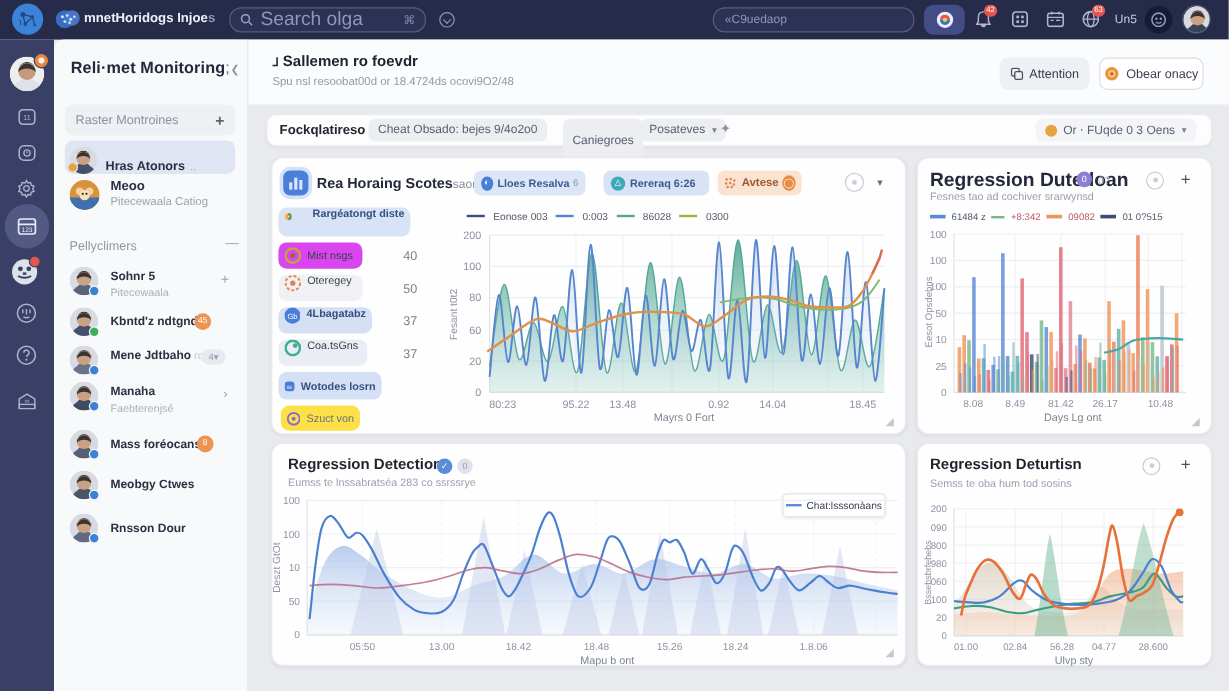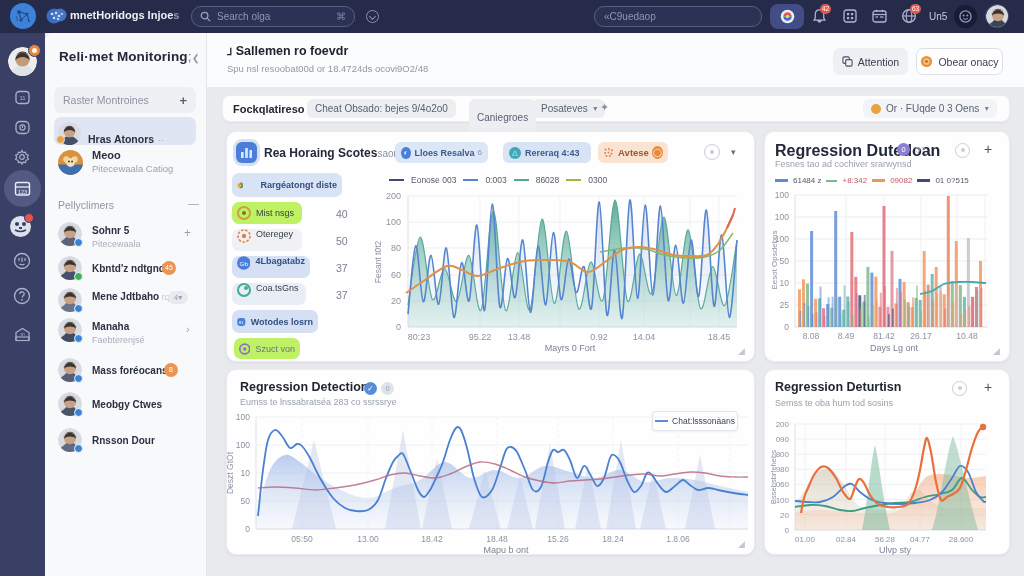--- a/index.html
+++ b/index.html
@@ -43,21 +43,21 @@
       </g>
     </svg>
 </div>
 <div class="abs" style="left:70px;top:9px;font-size:11px;font-weight:bold;color:#eef1f8;white-space:nowrap">mnetHoridogs Injoe<span style="color:#8d99bd">s</span></div>
 
 <div class="abs" style="left:191px;top:6px;width:164px;height:21px;border:1px solid #565e82;border-radius:10px;background:#2c3254;display:flex;align-items:center;padding:0 8px">
  <svg width="11" height="11" viewBox="0 0 12 12">
       <circle cx="5" cy="5" r="3.6" fill="none" stroke="#9aa3bf" stroke-width="1.4"></circle>
       <line x1="8" y1="8" x2="11" y2="11" stroke="#9aa3bf" stroke-width="1.4"></line>
     </svg>
- <span style="font-size:10px;color:#8e97b5;margin-left:6px">Search olga</span>
+ <span style="font-size:16px;color:#8e97b5;margin-left:6px">Search olga</span>
  <span style="margin-left:auto;font-size:10px;color:#7d87a8">⌘</span>
 </div>
 <div class="abs" style="left:366px;top:10px;width:13px;height:13px;border:1.3px solid #8a93b2;border-radius:50%">
     <div style="width:5px;height:5px;border-left:1.3px solid #8a93b2;border-bottom:1.3px solid #8a93b2;margin:3px auto 0;transform:rotate(-45deg)"></div>
   </div>
 
 <div class="abs" style="left:594px;top:6px;width:168px;height:21px;border:1px solid #565e82;border-radius:10px;background:#2c3254;display:flex;align-items:center;padding:0 9px">
  <span style="font-size:10px;color:#8e97b5">«C9uedaop</span>
 </div>
 
@@ -383,21 +383,21 @@
     </svg>
 </div>
 <div class="abs" style="left:264px;top:146px;font-size:12px;font-weight:bold;color:#23283a">Rea Horaing Scotes<span style="font-weight:normal;color:#8a90a0;font-size:10px">saonee</span></div>
 <div class="abs" style="left:395px;top:142px;width:93px;height:21px;background:#dbe7f7;border-radius:6px;display:flex;align-items:center;padding:0 6px">
  <span style="width:12px;height:12px;border-radius:50%;background:#4a7ed8;display:inline-block;color:#fff;font-size:7px;text-align:center;line-height:12px">◐</span>
  <span style="font-size:9px;color:#3c5a8c;font-weight:bold;margin-left:4px;white-space:nowrap">Lloes Resalva</span>
  <span style="font-size:8px;color:#8a94ac;margin-left:3px">6</span>
 </div>
 <div class="abs" style="left:503px;top:142px;width:88px;height:21px;background:#d8e4f6;border-radius:6px;display:flex;align-items:center;padding:0 6px">
  <span style="width:12px;height:12px;border-radius:50%;background:#3fa8b8;display:inline-block;color:#fff;font-size:7px;text-align:center;line-height:12px">△</span>
- <span style="font-size:9px;color:#3c5a8c;font-weight:bold;margin-left:4px;white-space:nowrap">Rereraq 4:43</span>
+ <span style="font-size:9px;color:#3c5a8c;font-weight:bold;margin-left:4px;white-space:nowrap">Rereraq 6:26</span>
 </div>
 <div class="abs" style="left:598px;top:142px;width:70px;height:21px;background:#fbe3d2;border-radius:6px;display:flex;align-items:center;padding:0 5px">
  <svg width="13" height="13" viewBox="0 0 13 13">
       <g fill="#e2814a">
         <circle cx="3" cy="3" r="1.2"></circle>
         <circle cx="7" cy="2.5" r="1.2"></circle>
         <circle cx="10.5" cy="4" r="1.2"></circle>
         <circle cx="2.5" cy="7" r="1.2"></circle>
         <circle cx="6.5" cy="6.5" r="1.2"></circle>
         <circle cx="10" cy="8" r="1.2"></circle>
@@ -406,30 +406,30 @@
       </g>
     </svg>
  <span style="font-size:9.5px;color:#9a5a30;font-weight:bold;margin-left:4px">Avtese</span>
  <span style="width:13px;height:13px;border-radius:50%;background:#e88b3e;display:inline-block;color:#fff;font-size:8px;text-align:center;line-height:13px;margin-left:3px">◯</span>
 </div>
 <div class="abs" style="left:704px;top:144px;width:16px;height:16px;border:1.3px solid #c9cdd5;border-radius:50%">
     <div style="width:4px;height:4px;border-radius:50%;background:#c9cdd5;margin:4.7px auto"></div>
   </div>
 <div class="abs" style="left:731px;top:147px;font-size:9px;color:#6a7080">▾</div>
 
-<div class="abs" style="left:232px;top:173px;width:110px;height:24px;background:#d9e3f6;border-radius:7px;display:flex;align-items:center;padding:0 5px;gap:17px">
+<div class="abs" style="left:232px;top:173px;width:110px;height:24px;background:#d9e3f6;border-radius:7px;display:flex;align-items:flex-start;padding:0 5px;gap:17px">
     <svg width="15" height="15" viewBox="0 0 15 15">
       <circle cx="7.5" cy="7.5" r="7" fill="#f0c24a"></circle>
       <path d="M7.5,0.5 a7,7 0 0 1 0,14 Z" fill="#4a9e68"></path>
       <circle cx="7.5" cy="7.5" r="3.4" fill="#e87a4a"></circle>
       <circle cx="7.5" cy="7.5" r="1.4" fill="#fff"></circle>
     </svg>
     <span style="font-size:9px;color:#33507e;font-weight:bold;white-space:nowrap">Rargéatongt diste</span>
   </div>
-<div class="abs" style="left:232px;top:202px;width:70px;height:22px;background:#bef264;border-radius:7px;display:flex;align-items:center;padding:0 5px;gap:5px">
+<div class="abs" style="left:232px;top:202px;width:70px;height:22px;background:#d946ef;border-radius:7px;display:flex;align-items:center;padding:0 5px;gap:5px">
     <svg width="14" height="14" viewBox="0 0 14 14">
       <circle cx="7" cy="7" r="6" fill="none" stroke="#c9a23c" stroke-width="2"></circle>
       <circle cx="7" cy="7" r="2" fill="#8a6f28"></circle>
     </svg>
     <span style="font-size:9px;color:#3a4048;font-weight:normal;white-space:nowrap">Mist nsgs</span>
   </div>
 <div class="abs" style="left:336px;top:208px;font-size:10.5px;color:#7a8190">40</div>
 <div class="abs" style="left:232px;top:229px;width:70px;height:22px;background:#f0f1f4;border-radius:7px;display:flex;align-items:flex-start;padding:0 5px;gap:5px">
     <svg width="14" height="14" viewBox="0 0 14 14">
       <circle cx="7" cy="7" r="6" fill="none" stroke="#e2814a" stroke-width="1.6" stroke-dasharray="2.5,1.6"></circle>
@@ -454,21 +454,21 @@
     <span style="font-size:9px;color:#3a4048;font-weight:normal;white-space:nowrap">Coa.tsGns</span>
   </div>
 <div class="abs" style="left:336px;top:289px;font-size:10.5px;color:#7a8190">37</div>
 <div class="abs" style="left:232px;top:310px;width:86px;height:23px;background:#d5e0f5;border-radius:7px;display:flex;align-items:center;padding:0 5px;gap:5px">
     <svg width="14" height="14" viewBox="0 0 14 14">
       <rect x="0.5" y="0.5" width="13" height="13" rx="4" fill="#4a7ed8"></rect>
       <text x="7" y="10" font-size="6.5" fill="#fff" text-anchor="middle">81</text>
     </svg>
     <span style="font-size:9px;color:#33507e;font-weight:bold;white-space:nowrap">Wotodes losrn</span>
   </div>
-<div class="abs" style="left:234px;top:338px;width:66px;height:21px;background:#bef264;border-radius:7px;display:flex;align-items:center;padding:0 5px;gap:5px">
+<div class="abs" style="left:234px;top:338px;width:66px;height:21px;background:#fde047;border-radius:7px;display:flex;align-items:center;padding:0 5px;gap:5px">
     <svg width="14" height="14" viewBox="0 0 14 14">
       <circle cx="7" cy="7" r="6" fill="none" stroke="#8a6fc8" stroke-width="2"></circle>
       <circle cx="7" cy="7" r="2" fill="#8a6fc8"></circle>
     </svg>
     <span style="font-size:9px;color:#6a7080;font-weight:normal;white-space:nowrap">Szuct von</span>
   </div>
 <div class="abs" style="left:389px;top:175px;display:flex;align-items:center;gap:7px;font-size:8.5px;color:#555b68">
 <span style="width:15px;height:2.5px;background:#3d4a7a;display:inline-block"></span>
     <span>Eonose 003</span>
 <span style="width:15px;height:2px;background:#5585cf;display:inline-block"></span>

